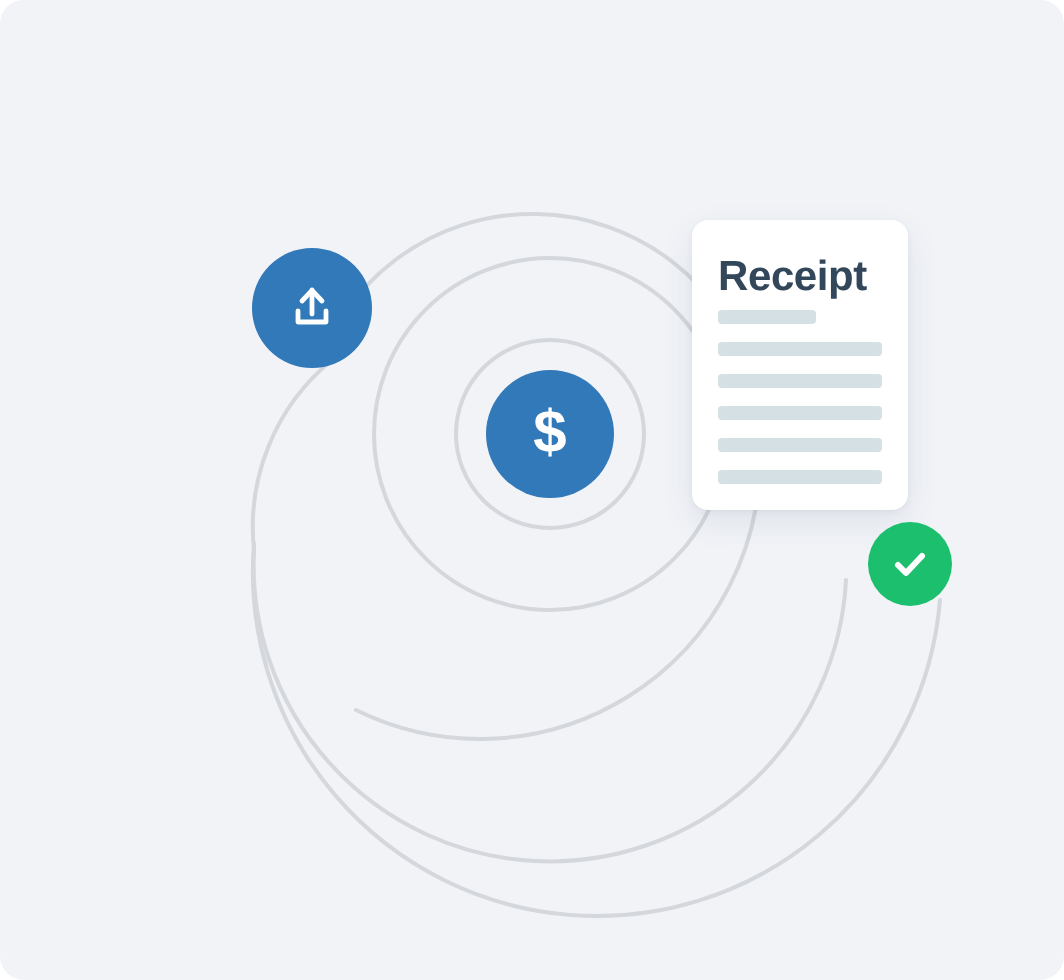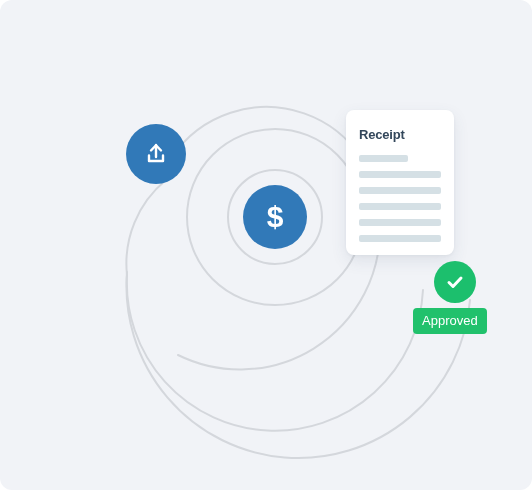--- a/index.html
+++ b/index.html
@@ -77,21 +77,21 @@
     border-radius: 8px;
     box-shadow: 0 6px 16px rgba(60, 80, 110, 0.10),
                 0 1px 3px rgba(60, 80, 110, 0.06);
     padding: 0;
     box-sizing: border-box;
   }
   .receipt-title {
     position: absolute;
     left: 13px;
     top: 17px;
-    font-size: 13px;
+    font-size: 21px;
     font-weight: bold;
     color: #33475b;
     letter-spacing: -0.2px;
   }
   .receipt-lines {
     position: absolute;
     left: 13px;
     top: 45px;
     width: 82px;
   }
@@ -201,15 +201,14 @@
       <div class="receipt-line full"></div>
     </div>
   </div>
 
   <div class="check-badge">
     <svg width="22" height="22" viewBox="0 0 22 22">
       <path d="M5 11.5 L9 15.5 L17 7" stroke="#ffffff" stroke-width="3" stroke-linecap="round" stroke-linejoin="round" fill="none"></path>
     </svg>
   </div>
 
-  <div class="pill pill-approved">Approved</div>
 
 </div>
 
 </body></html>

